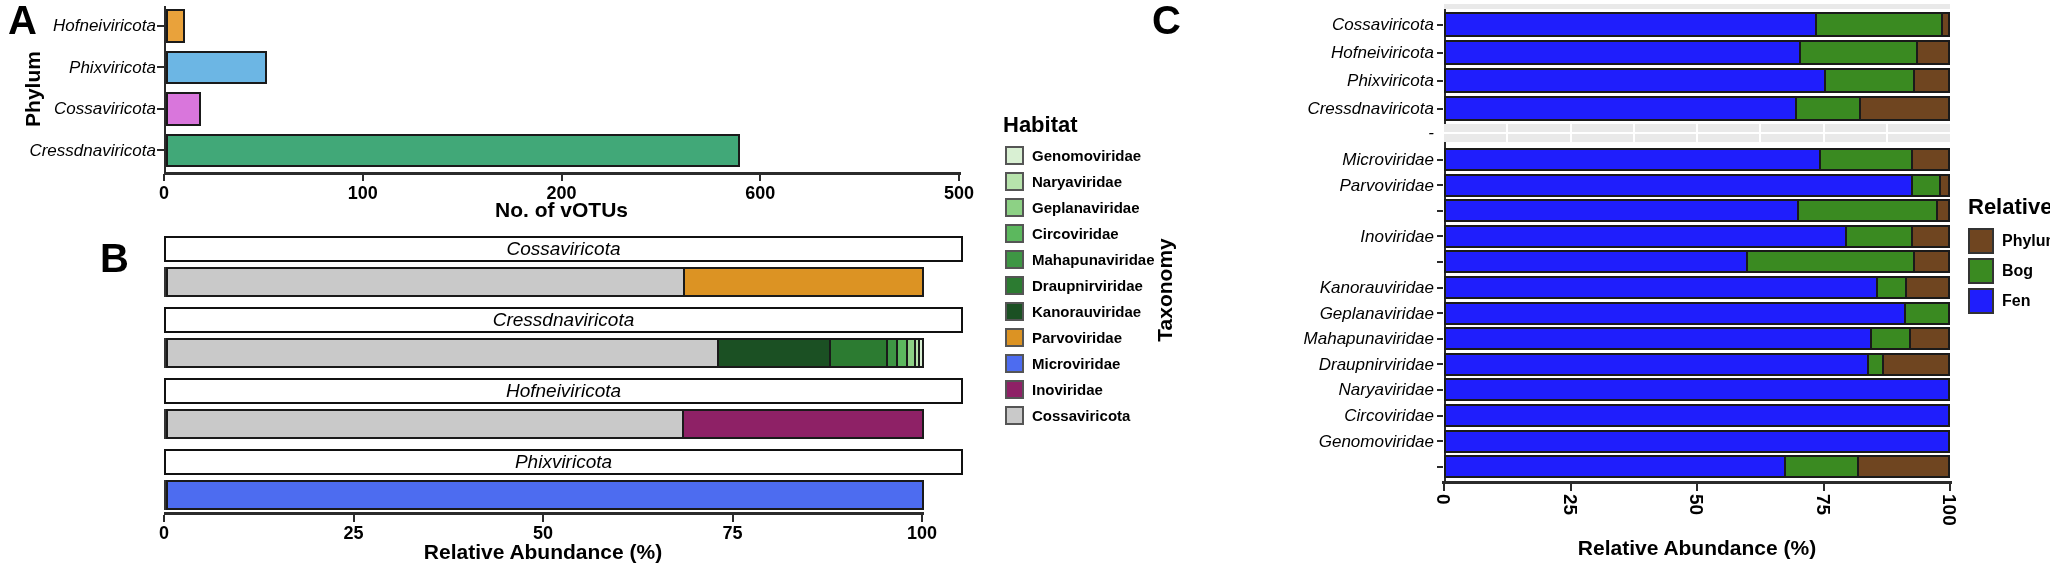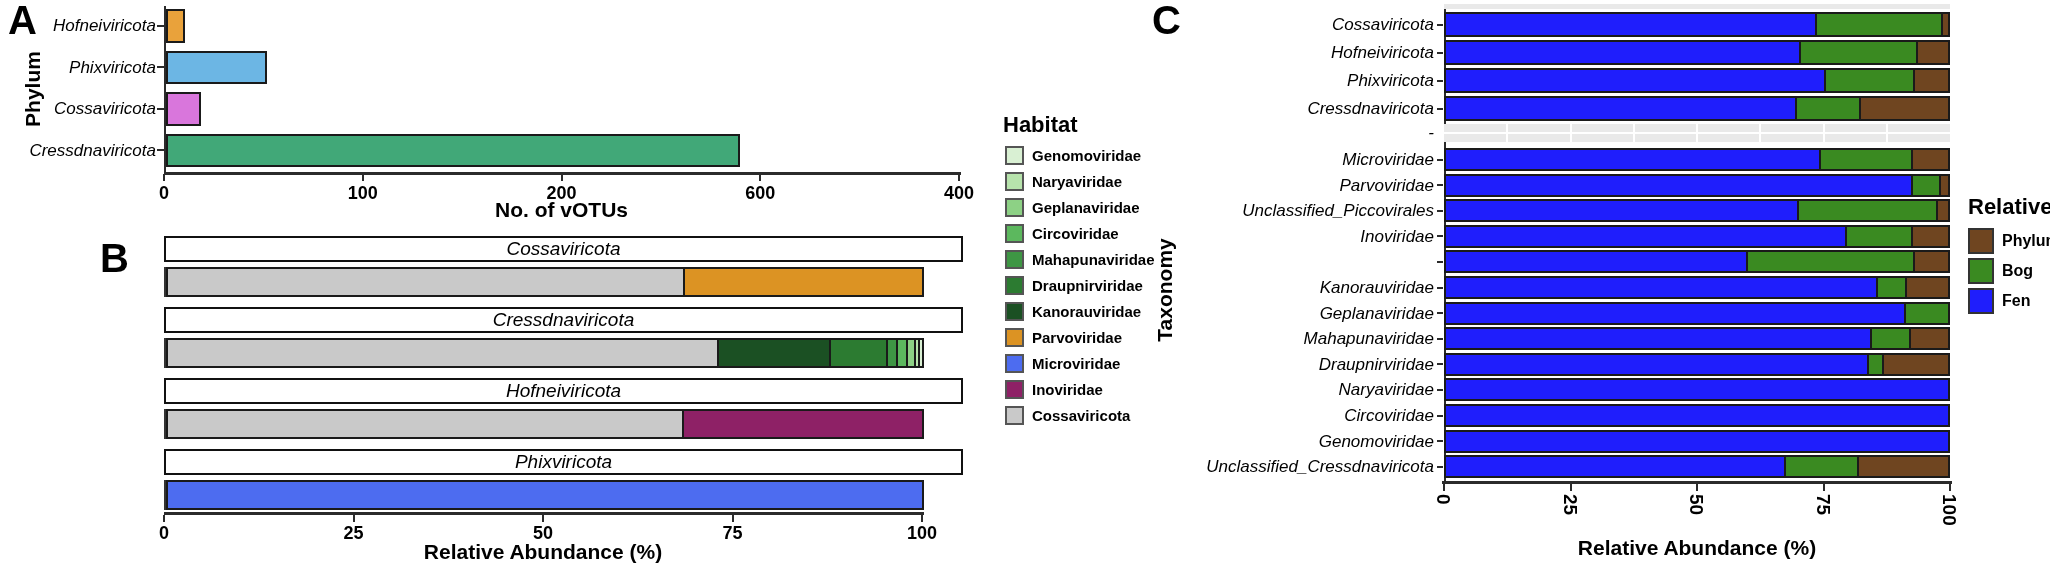--- a/index.html
+++ b/index.html
@@ -72,21 +72,21 @@
     <div class="tickmark" style="left: 157px; top: 149.25px; width: 7px; height: 2px;"></div>
     <div class="tickmark" style="left: 163px; top: 174px; width: 2px; height: 7px;"></div>
     <div class="ticklab" style="left: 134px; top: 183px; width: 60px;">0</div>
     <div class="tickmark" style="left: 361.75px; top: 174px; width: 2px; height: 7px;"></div>
     <div class="ticklab" style="left: 332.75px; top: 183px; width: 60px;">100</div>
     <div class="tickmark" style="left: 560.5px; top: 174px; width: 2px; height: 7px;"></div>
     <div class="ticklab" style="left: 531.5px; top: 183px; width: 60px;">200</div>
     <div class="tickmark" style="left: 759.25px; top: 174px; width: 2px; height: 7px;"></div>
     <div class="ticklab" style="left: 730.25px; top: 183px; width: 60px; text-align: center;">600</div>
     <div class="tickmark" style="left: 958px; top: 174px; width: 2px; height: 7px;"></div>
-    <div class="ticklab" style="left: 929px; top: 183px; width: 60px;">400</div>
+    <div class="ticklab" style="left: 929px; top: 183px; width: 60px;">500</div>
     <div class="strip" style="left: 164px; top: 236px; width: 799px; height: 26px;">Cossaviricota</div>
     <div class="stackrow" style="left: 164px; top: 267px; width: 758px; height: 30px; border-left: 2px solid rgb(51, 51, 51);">
       <div class="seg" style="width: 519.23px; background: rgb(201, 201, 201);"></div>
       <div class="seg" style="width: 238.77px; background: rgb(220, 147, 35);"></div>
     </div>
     <div class="strip" style="left: 164px; top: 307px; width: 799px; height: 26px;">Cressdnaviricota</div>
     <div class="stackrow" style="left: 164px; top: 338px; width: 758px; height: 30px; border-left: 2px solid rgb(51, 51, 51);">
       <div class="seg" style="width: 553.34px; background: rgb(201, 201, 201);"></div>
       <div class="seg" style="width: 111.426px; background: rgb(27, 80, 35);"></div>
       <div class="seg" style="width: 57.608px; background: rgb(44, 123, 49);"></div>
@@ -189,21 +189,20 @@
       <div class="seg" style="width: 27.83px; background: rgb(58, 138, 33);"></div>
       <div class="seg" style="width: 9.108px; background: rgb(111, 69, 32);"></div>
     </div>
     <div class="ylab" style="left: 1150px; top: 173.6px; width: 284px; height: 23px; line-height: 23px;">Parvoviridae</div>
     <div class="tickmark" style="left: 1437px; top: 184.1px; width: 6px; height: 2px;"></div>
     <div class="stackrow" style="left: 1444px; top: 199.2px; width: 506px; height: 23px;">
       <div class="seg" style="width: 355.212px; background: rgb(31, 30, 252);"></div>
       <div class="seg" style="width: 138.644px; background: rgb(58, 138, 33);"></div>
       <div class="seg" style="width: 12.144px; background: rgb(111, 69, 32);"></div>
     </div>
-    <div class="ylab" style="left: 1150px; top: 199.2px; width: 284px; height: 23px; line-height: 23px;">Unclassified_Piccovirales</div>
     <div class="tickmark" style="left: 1437px; top: 209.7px; width: 6px; height: 2px;"></div>
     <div class="stackrow" style="left: 1444px; top: 224.8px; width: 506px; height: 23px;">
       <div class="seg" style="width: 403.282px; background: rgb(31, 30, 252);"></div>
       <div class="seg" style="width: 65.274px; background: rgb(58, 138, 33);"></div>
       <div class="seg" style="width: 37.444px; background: rgb(111, 69, 32);"></div>
     </div>
     <div class="ylab" style="left: 1150px; top: 224.8px; width: 284px; height: 23px; line-height: 23px;">Inoviridae</div>
     <div class="tickmark" style="left: 1437px; top: 235.3px; width: 6px; height: 2px;"></div>
     <div class="stackrow" style="left: 1444px; top: 250.4px; width: 506px; height: 23px;">
       <div class="seg" style="width: 303.6px; background: rgb(31, 30, 252);"></div>
@@ -251,21 +250,20 @@
     <div class="stackrow" style="left: 1444px; top: 429.6px; width: 506px; height: 23px;">
       <div class="seg" style="width: 506px; background: rgb(31, 30, 252);"></div>
     </div>
     <div class="ylab" style="left: 1150px; top: 429.6px; width: 284px; height: 23px; line-height: 23px;">Genomoviridae</div>
     <div class="tickmark" style="left: 1437px; top: 440.1px; width: 6px; height: 2px;"></div>
     <div class="stackrow" style="left: 1444px; top: 455.2px; width: 506px; height: 23px;">
       <div class="seg" style="width: 341.55px; background: rgb(31, 30, 252);"></div>
       <div class="seg" style="width: 73.37px; background: rgb(58, 138, 33);"></div>
       <div class="seg" style="width: 91.08px; background: rgb(111, 69, 32);"></div>
     </div>
-    <div class="ylab" style="left: 1150px; top: 455.2px; width: 284px; height: 23px; line-height: 23px;">Unclassified_Cressdnaviricota</div>
     <div class="tickmark" style="left: 1437px; top: 465.7px; width: 6px; height: 2px;"></div>
     <div style="position: absolute; left: 1442px; top: 481px; width: 510px; height: 0px; border-top: 3px solid rgb(43, 43, 43);"></div>
     <div class="tickmark" style="left: 1443px; top: 484px; width: 2px; height: 7px;"></div>
     <div class="ticklab-rot" style="left: 1454px; top: 494px;">0</div>
     <div class="tickmark" style="left: 1569.5px; top: 484px; width: 2px; height: 7px;"></div>
     <div class="ticklab-rot" style="left: 1580.5px; top: 494px;">25</div>
     <div class="tickmark" style="left: 1696px; top: 484px; width: 2px; height: 7px;"></div>
     <div class="ticklab-rot" style="left: 1707px; top: 494px;">50</div>
     <div class="tickmark" style="left: 1822.5px; top: 484px; width: 2px; height: 7px;"></div>
     <div class="ticklab-rot" style="left: 1833.5px; top: 494px;">75</div>

